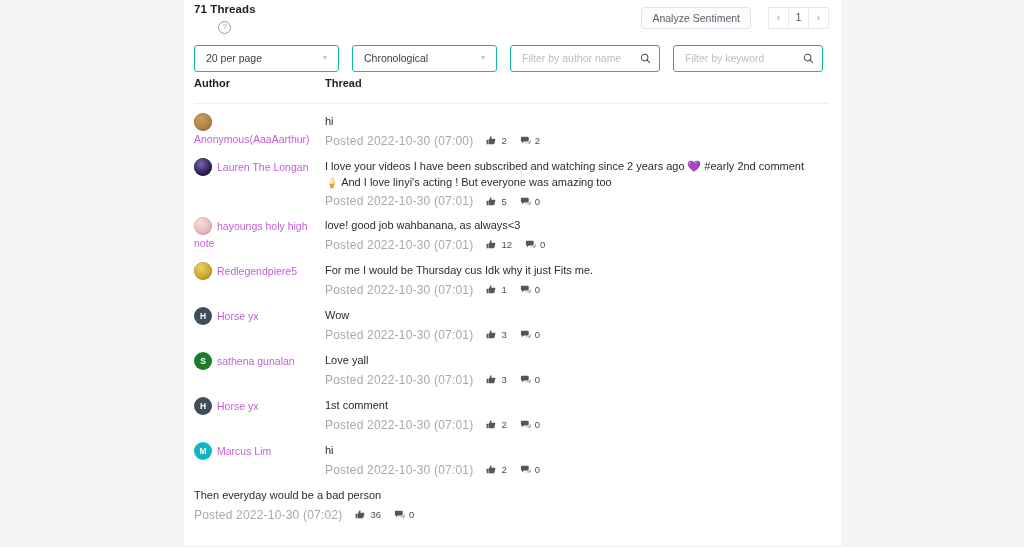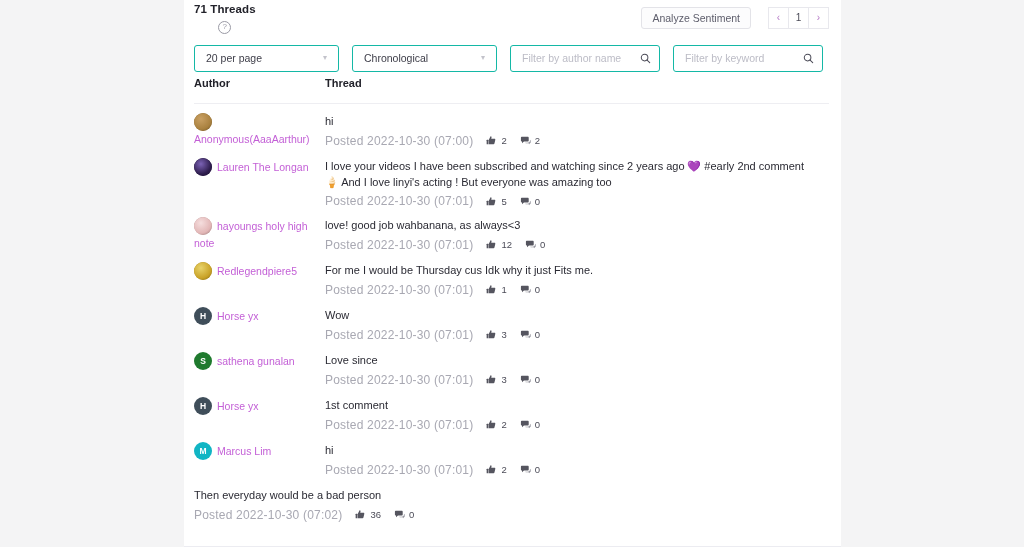--- a/index.html
+++ b/index.html
@@ -469,21 +469,21 @@
                     </svg>
                   </span>
                   <span>0</span>
                 </span>
               </div>
             </div>
           </div>
           <div class="row">
             <div class="cell-author"><span class="avatar" style="background: rgb(31, 122, 46);">S</span><a class="author-name">sathena gunalan</a></div>
             <div class="cell-thread">
-              <div class="thread-text">Love since</div>
+              <div class="thread-text">Love yall</div>
               <div class="meta">
                 <span class="posted">Posted 2022-10-30 (07:01)</span>
                 <span class="stat">
                   <span class="ic">
                     <svg viewBox="0 0 12 12" width="11" height="11">
                       <path d="M3.1 5.2 L5 1.3 C5.9 1.3 6.2 2 6 2.9 L5.7 4.2 L9.2 4.2 C9.9 4.2 10.3 4.8 10.1 5.4 L9.2 9.4 C9.1 9.9 8.7 10.2 8.2 10.2 L3.1 10.2 Z" fill="#55555f"></path>
                       <rect x="0.7" y="5.2" width="2" height="5" rx="0.4" fill="#55555f"></rect>
                     </svg>
                   </span>
                   <span>3</span>

